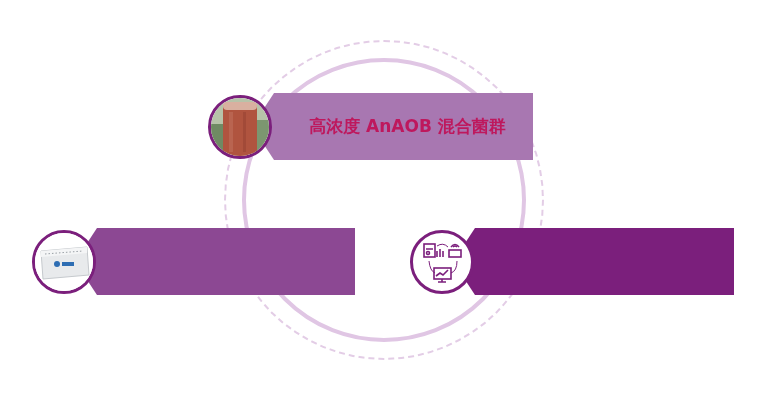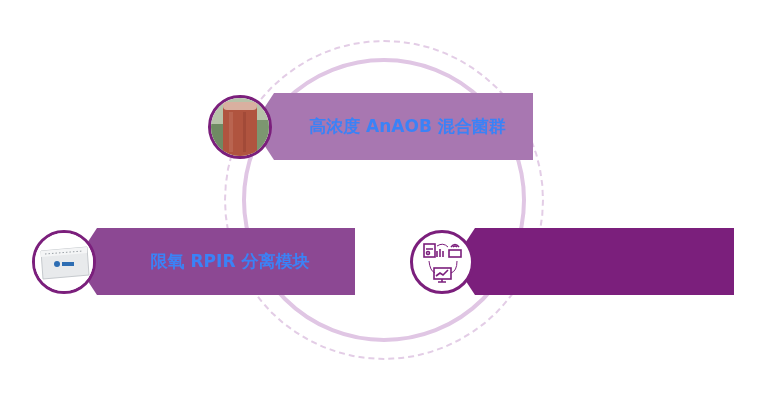--- a/index.html
+++ b/index.html
@@ -4,21 +4,21 @@
 <style>
   html, body { margin:0; padding:0; }
   body { width:768px; height:400px; background:#ffffff; position:relative; overflow:hidden;
          font-family:"DejaVu Sans", "Liberation Sans", sans-serif; }
   .ring-dashed { position:absolute; left:224px; top:40px; width:320px; height:320px; border-radius:50%;
                  border:2px dashed #e3cde6; box-sizing:border-box; }
   .ring-solid { position:absolute; left:242px; top:58px; width:284px; height:284px; border-radius:50%;
                 border:4px solid #e0c6e4; box-sizing:border-box; }
   .banner { position:absolute; height:67px; }
   .banner .shape { position:absolute; left:0; top:0; width:100%; height:100%; }
-  .banner .label { position:absolute; top:0; height:67px; line-height:67px; color:#3b82f6;
+  .banner .label { position:absolute; top:0; height:67px; line-height:67px; color:#be185d;
                    font-size:17px; font-weight:bold; white-space:nowrap; text-align:center; }
   .badge { position:absolute; width:64px; height:64px; border-radius:50%; background:#ffffff;
            box-sizing:border-box; overflow:hidden; }
 </style>
 </head>
 <body>
 
 <div class="ring-dashed"></div>
 <div class="ring-solid"></div>
 
@@ -37,21 +37,20 @@
     <rect x="12" y="4" width="34" height="8" rx="4" fill="#d9b0a0"></rect>
     <rect x="18" y="14" width="4" height="40" fill="#c0705c" opacity="0.6"></rect>
     <rect x="32" y="14" width="3" height="40" fill="#9a4534" opacity="0.6"></rect>
   </svg>
 </div>
 
 <div class="banner" style="left:75px; top:228px; width:280px;">
   <svg class="shape" viewBox="0 0 280 67" preserveAspectRatio="none">
     <polygon points="0,33.5 22,0 280,0 280,67 22,67" fill="#8c4893"></polygon>
   </svg>
-  <span class="label" style="left:30px; width:250px;">限氧 RPIR 分离模块</span>
 </div>
 <div class="badge" style="left:32px; top:230px; border:3px solid #7b1f7c;">
   <svg width="58" height="58" viewBox="0 0 58 58">
     <rect x="0" y="0" width="58" height="58" fill="#ffffff"></rect>
     <polygon points="6,18 52,14 54,42 8,46" fill="#e8eaec" stroke="#c5c9cd" stroke-width="1"></polygon>
     <polygon points="6,18 52,14 52,20 6,24" fill="#f4f5f6"></polygon>
     <line x1="10" y1="21" x2="48" y2="18" stroke="#9aa0a6" stroke-width="1" stroke-dasharray="1.5 2"></line>
     <circle cx="22" cy="31" r="3" fill="#2d6db3"></circle>
     <rect x="27" y="29" width="12" height="4" fill="#2d6db3"></rect>
   </svg>

